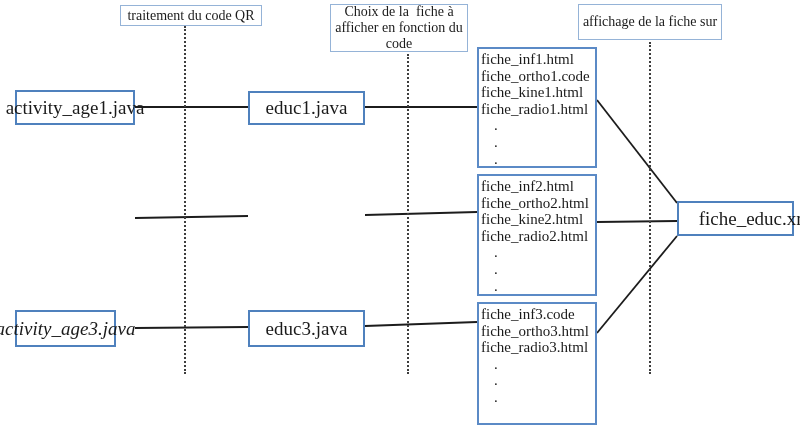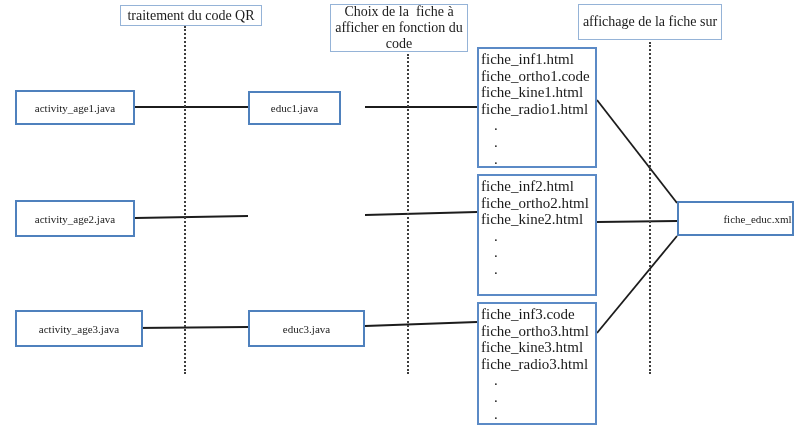--- a/index.html
+++ b/index.html
@@ -45,21 +45,21 @@
   }
   .hdr div { white-space: pre; }
   .node {
     position: absolute;
     box-sizing: border-box;
     border: 2px solid var(--node-border, #4f81bd);
     background: #ffffff;
     display: flex;
     align-items: center;
     justify-content: center;
-    font-size: 11px;
+    font-size: 19px;
     text-align: center;
   }
   .listbox {
     position: absolute;
     box-sizing: border-box;
     border: 2px solid var(--list-border, #5b8ac6);
     background: #ffffff;
     font-size: 15px;
     line-height: 16.6px;
     padding: 2px 0 0 2px;
@@ -96,55 +96,52 @@
     <div>afficher en fonction du</div>
     <div>code</div>
   </div>
   <div class="hdr" style="left:578px; top:4px; width:144px; height:36px;">
     <div>affichage de la fiche sur</div>
   </div>
 
   <div class="node" style="left:15px; top:90px; width:120px; height:35px;">
     <span>activity_age1.java</span>
   </div>
-  <div class="node" style="left:15px; top:200px; width:120px; height:37px;">
-    <span>activity_age2.java</span>
-  </div>
-  <div class="node" style="left:15px; top:310px; width:128px; height:37px;">
+  <div class="node" style="left:15px; top:310px; width:101px; height:37px;font-style:italic;">
     <span>activity_age3.java</span>
   </div>
 
-  <div class="node" style="left:248px; top:91px; width:93px; height:34px;">
+  <div class="node" style="left:248px; top:91px; width:117px; height:34px;">
     <span>educ1.java</span>
   </div>
   <div class="node" style="left:248px; top:310px; width:117px; height:37px;">
     <span>educ3.java</span>
   </div>
 
   <div class="listbox" style="left:477px; top:47px; width:120px; height:121px;">
     <div>fiche_inf1.html</div>
     <div>fiche_ortho1.code</div>
     <div>fiche_kine1.html</div>
     <div>fiche_radio1.html</div>
     <div class="dotline">.</div>
     <div class="dotline">.</div>
     <div class="dotline">.</div>
   </div>
   <div class="listbox" style="left:477px; top:174px; width:120px; height:122px;">
     <div>fiche_inf2.html</div>
     <div>fiche_ortho2.html</div>
     <div>fiche_kine2.html</div>
+    <div>fiche_radio2.html</div>
     <div class="dotline">.</div>
     <div class="dotline">.</div>
     <div class="dotline">.</div>
   </div>
   <div class="listbox" style="left:477px; top:302px; width:120px; height:123px;">
     <div>fiche_inf3.code</div>
     <div>fiche_ortho3.html</div>
-    <div>fiche_kine3.html</div>
     <div>fiche_radio3.html</div>
     <div class="dotline">.</div>
     <div class="dotline">.</div>
     <div class="dotline">.</div>
   </div>
 
   <div class="node" style="left:677px; top:201px; width:117px; height:35px;padding-left:44px;">
     <span>fiche_educ.xml</span>
   </div>
 

